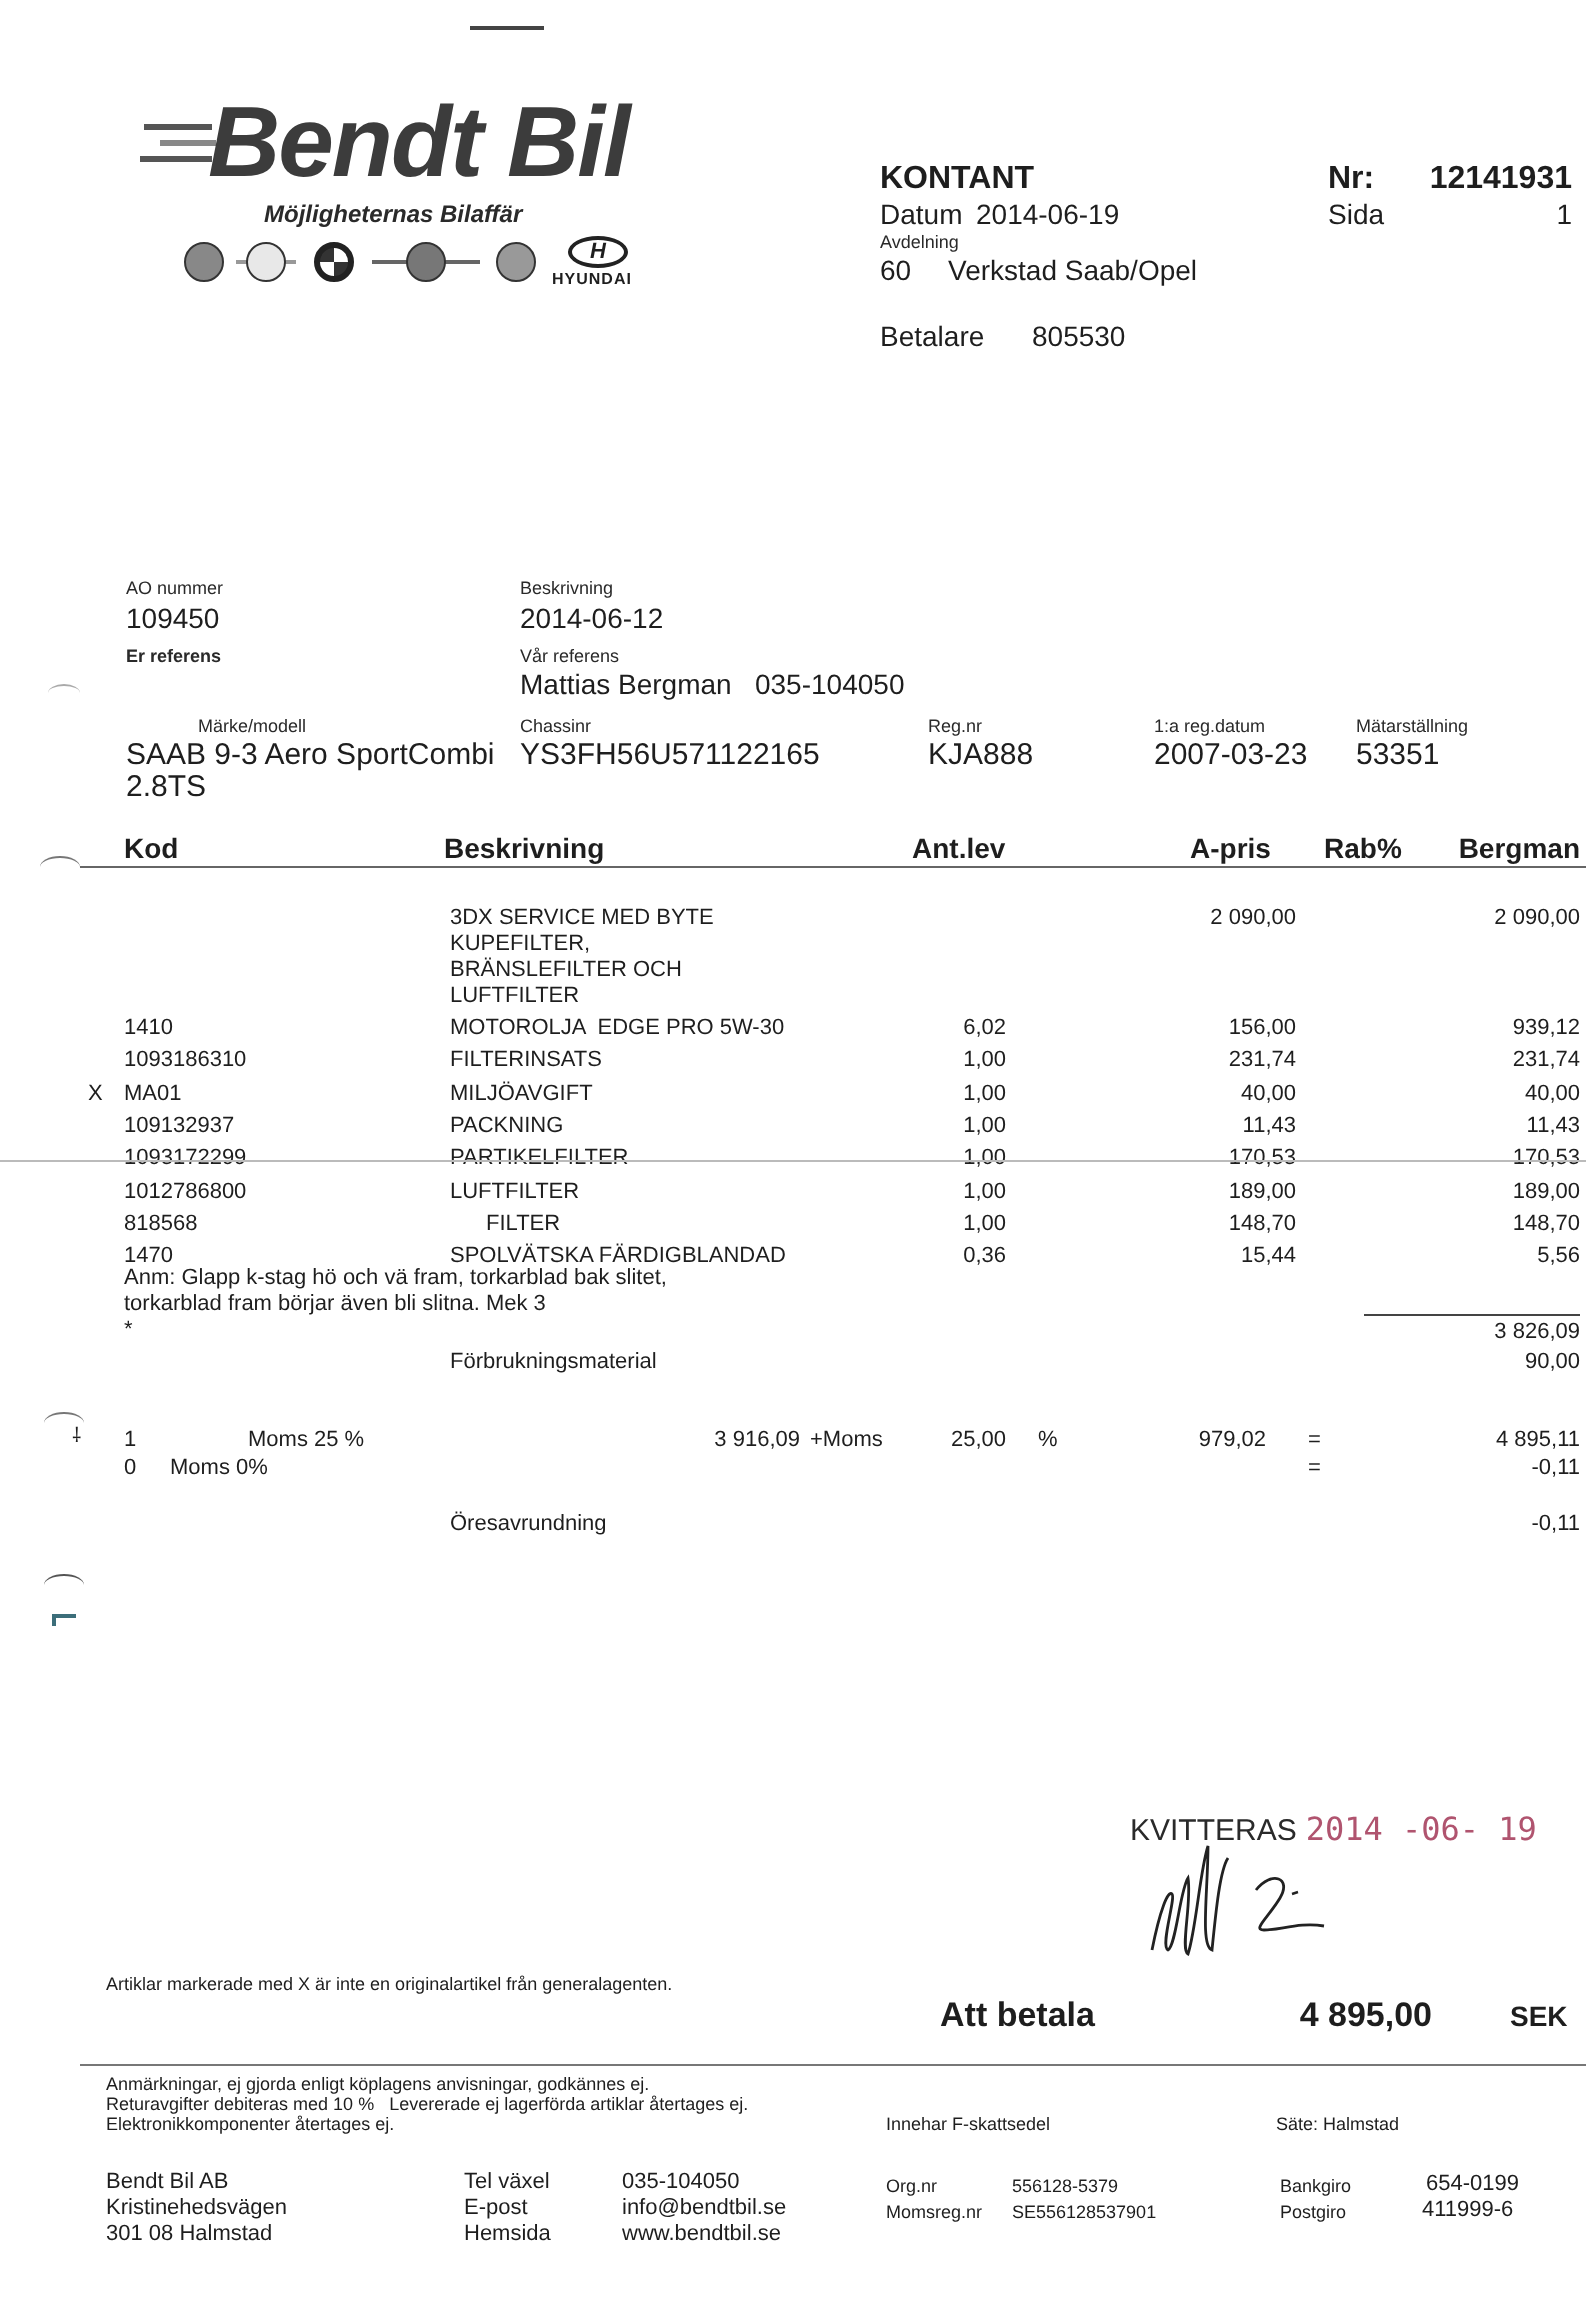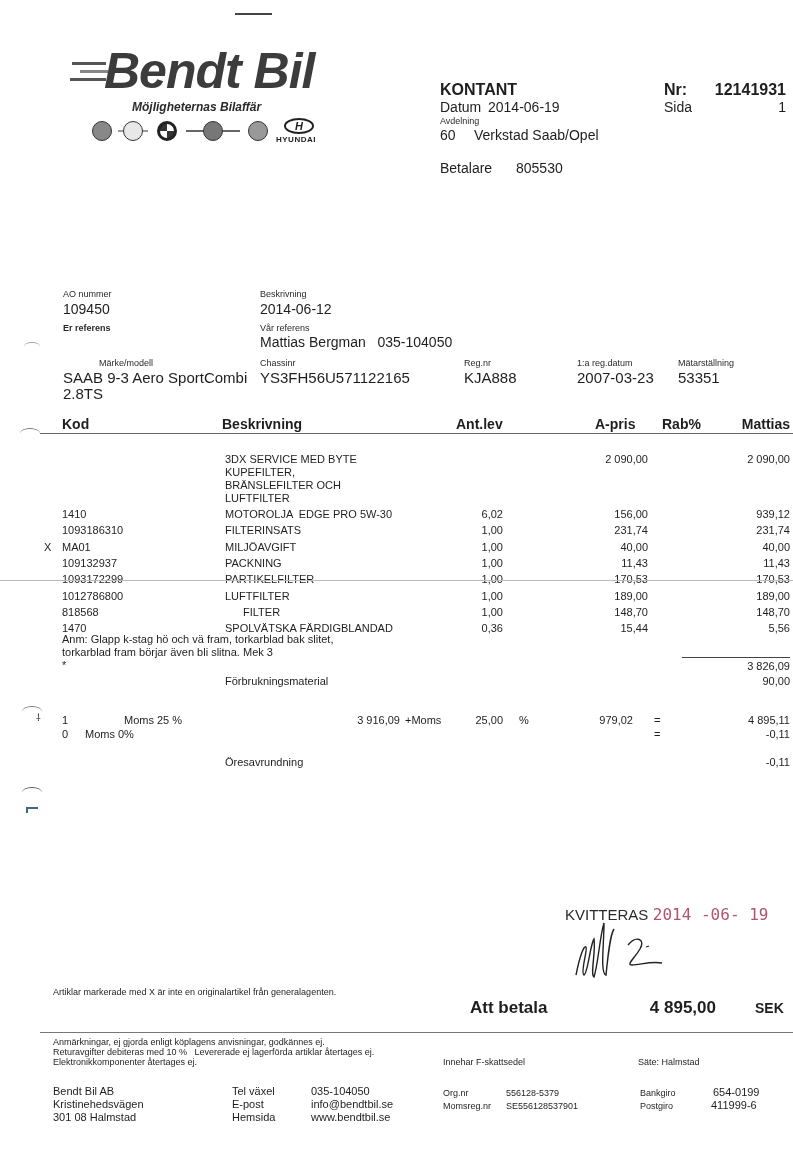--- a/index.html
+++ b/index.html
@@ -102,21 +102,21 @@
 <div class="abs" style="left:24px;top:342px;width:16px;height:8px;border-top:1px solid #aaa;border-radius:50% 50% 0 0;"></div>
 <div class="abs" style="left:22px;top:706px;width:20px;height:10px;border-top:1px solid #777;border-radius:50% 50% 0 0;"></div>
 <div class="abs" style="left:22px;top:787px;width:20px;height:10px;border-top:1px solid #555;border-radius:50% 50% 0 0;"></div>
 <div class="abs" style="left:26px;top:807px;width:10px;height:4px;border-top:2px solid #3c6e7a;border-left:2px solid #3c6e7a;"></div>
 
 <div class="abs bold" style="left:62px;top:416px;font-size:14px;">Kod</div>
 <div class="abs bold" style="left:222px;top:416px;font-size:14px;">Beskrivning</div>
 <div class="abs bold" style="left:456px;top:416px;font-size:14px;">Ant.lev</div>
 <div class="abs bold" style="left:595px;top:416px;font-size:14px;">A-pris</div>
 <div class="abs bold" style="left:662px;top:416px;font-size:14px;">Rab%</div>
-<div class="abs bold r" style="right:3px;top:416px;font-size:14px;">Mattias</div>
+<div class="abs bold r" style="right:3px;top:416px;font-size:14px;">Bergman</div>
 <div class="hr" style="left:40px;top:433px;width:753px;background:#666;"></div>
 
 <div>
   <div class="abs row" style="left:225px;top:453px;">3DX SERVICE MED BYTE</div>
   <div class="abs row" style="left:225px;top:466px;">KUPEFILTER,</div>
   <div class="abs row" style="left:225px;top:479px;">BRÄNSLEFILTER OCH</div>
   <div class="abs row" style="left:225px;top:492px;">LUFTFILTER</div>
   <div class="abs row r" style="right:145px;top:453px;">2 090,00</div>
   <div class="abs row r" style="right:3px;top:453px;">2 090,00</div>
 </div>

